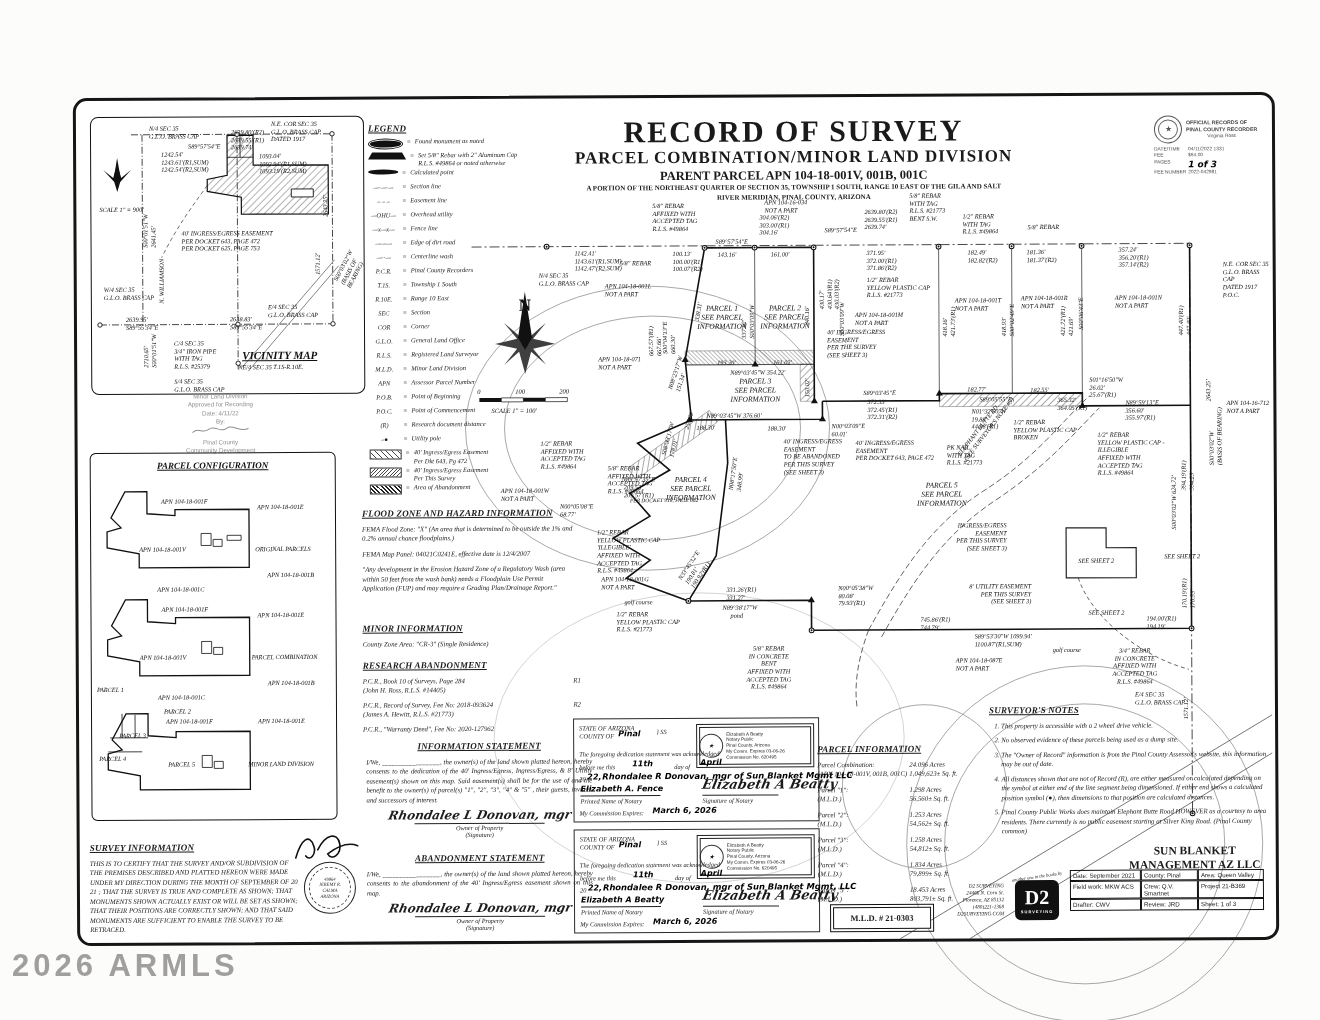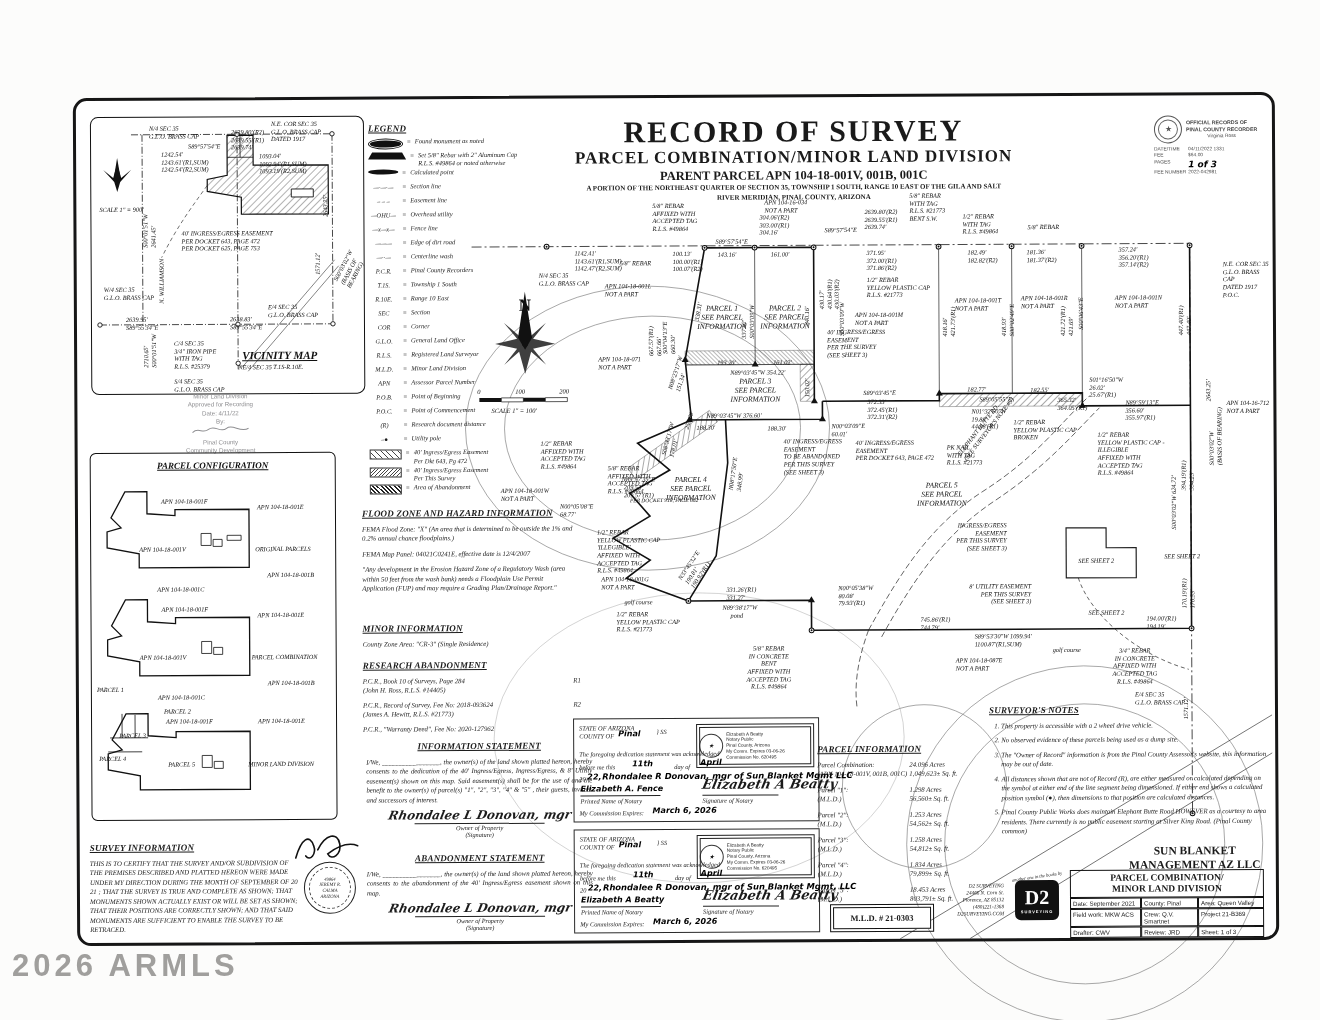--- a/index.html
+++ b/index.html
@@ -932,22 +932,20 @@
         <li style="margin-bottom: 5px;">The "Owner of Record" information is from the Pinal County Assessor's website, this information may be out of date.</li>
         <li style="margin-bottom: 5px;">All distances shown that are not of Record (R), are either measured or calculated depending on the symbol at either end of the line segment being dimensioned. If either end shows a calculated position symbol (●), then dimensions to that position are calculated distances.</li>
         <li style="margin-bottom: 5px;">Pinal County Public Works does maintain Elephant Butte Road HOWEVER as a courtesy to area residents. There currently is no public easement starting at Silver King Road. (Pinal County common)</li>
       </ol>
   </div>
 
   <div class="abs" style="left:1040px;top:748px;width:150px;text-align:center;font:700 11.5px/1.25 'Liberation Serif',serif;white-space:pre-line;">SUN BLANKET
 MANAGEMENT AZ LLC</div>
 
   <div class="abs" style="left:990px;top:774px;width:194px;">
-    <div class="cell" style="text-align:center;font:700 9.5px/1.15 'Liberation Serif',serif;white-space:pre-line;padding:2px;">PARCEL COMBINATION/
-MINOR LAND DIVISION</div>
     <div style="display:grid;grid-template-columns:71px 57px 66px;">
       <div class="cell">Date: September 2021</div>
       <div class="cell">County: Pinal</div>
       <div class="cell">Area: Queen Valley</div>
       <div class="cell">Field work: MKW ACS</div>
       <div class="cell">Crew: Q.V. Smartnet</div>
       <div class="cell">Project 21-B369</div>
       <div class="cell">Drafter: CWV</div>
       <div class="cell">Review: JRD</div>
       <div class="cell">Sheet: 1 of 3</div>

